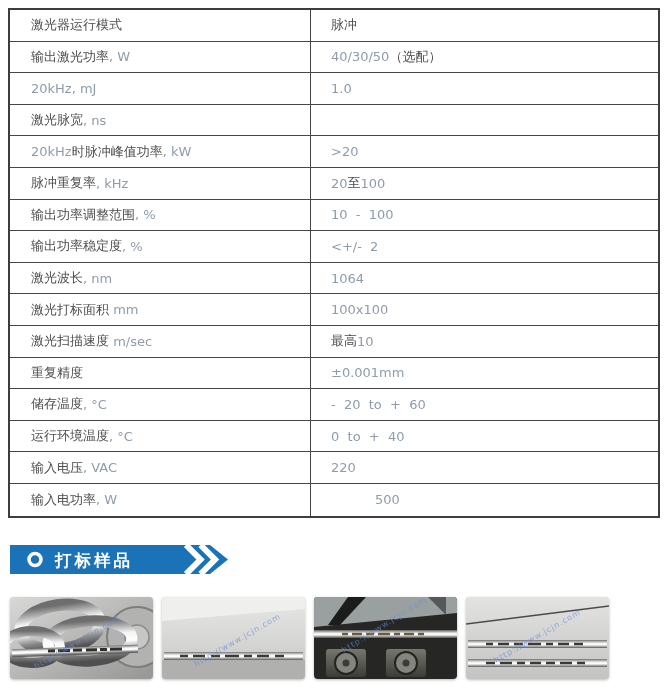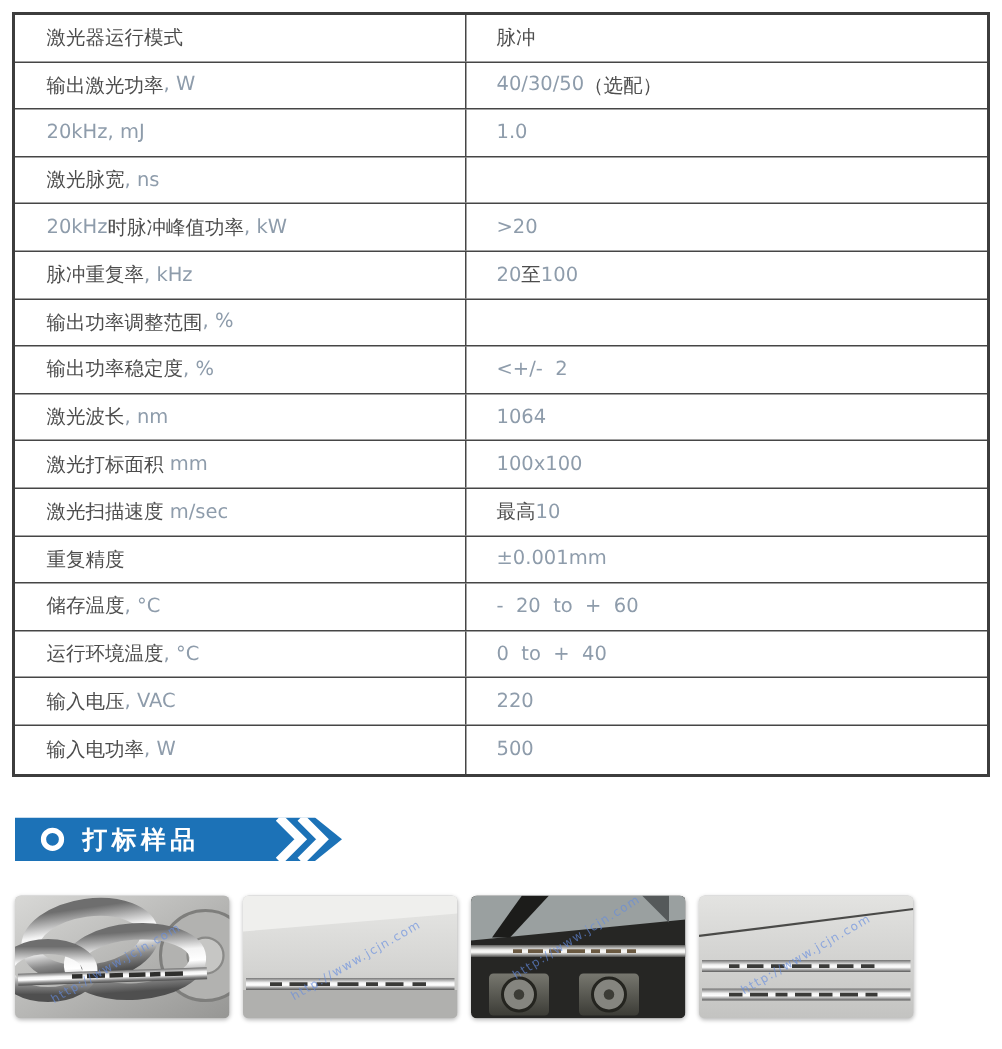--- a/index.html
+++ b/index.html
@@ -8,21 +8,21 @@
 
   
   .spec-table{
     position:absolute;left:8px;top:8px;width:652px;
     border:2px solid #3d3d3d;box-sizing:border-box;background:#fff;
   }
   .spec-row{
     display:flex;height:31.6px;box-sizing:border-box;
     border-bottom:1px solid #464646;align-items:stretch;
   }
-  .spec-row:last-child{border-bottom:none;}
+  .spec-row:last-child{border-bottom:none;gap:44px;}
   .cell{display:flex;align-items:center;font-size:13px;box-sizing:border-box;}
   .cell-label{width:301px;border-right:1px solid #464646;padding-left:21px;}
   .cell-value{flex:1;padding-left:20px;}
   .seg{white-space:pre;}
   .seg.cn{color:#4d4d4d;}
   .seg.en{color:#8e9cab;}
 
   
   .banner-wrap{position:absolute;left:10px;top:545px;width:240px;height:22px;}
   .banner-wrap svg{display:block;}
@@ -97,20 +97,23 @@
         <div class="cell cell-value">
           <span class="seg en">20</span>
           <span class="seg cn">至</span>
           <span class="seg en">100</span>
         </div>
       </div>
       <div class="spec-row">
         <div class="cell cell-label">
           <span class="seg cn">输出功率调整范围</span>
           <span class="seg en">, %</span>
+        </div>
+        <div class="cell cell-value">
+          <span class="seg en">10  -  100</span>
         </div>
       </div>
       <div class="spec-row">
         <div class="cell cell-label">
           <span class="seg cn">输出功率稳定度</span>
           <span class="seg en">, %</span>
         </div>
         <div class="cell cell-value">
           <span class="seg en">&lt;+/-  2</span>
         </div>

